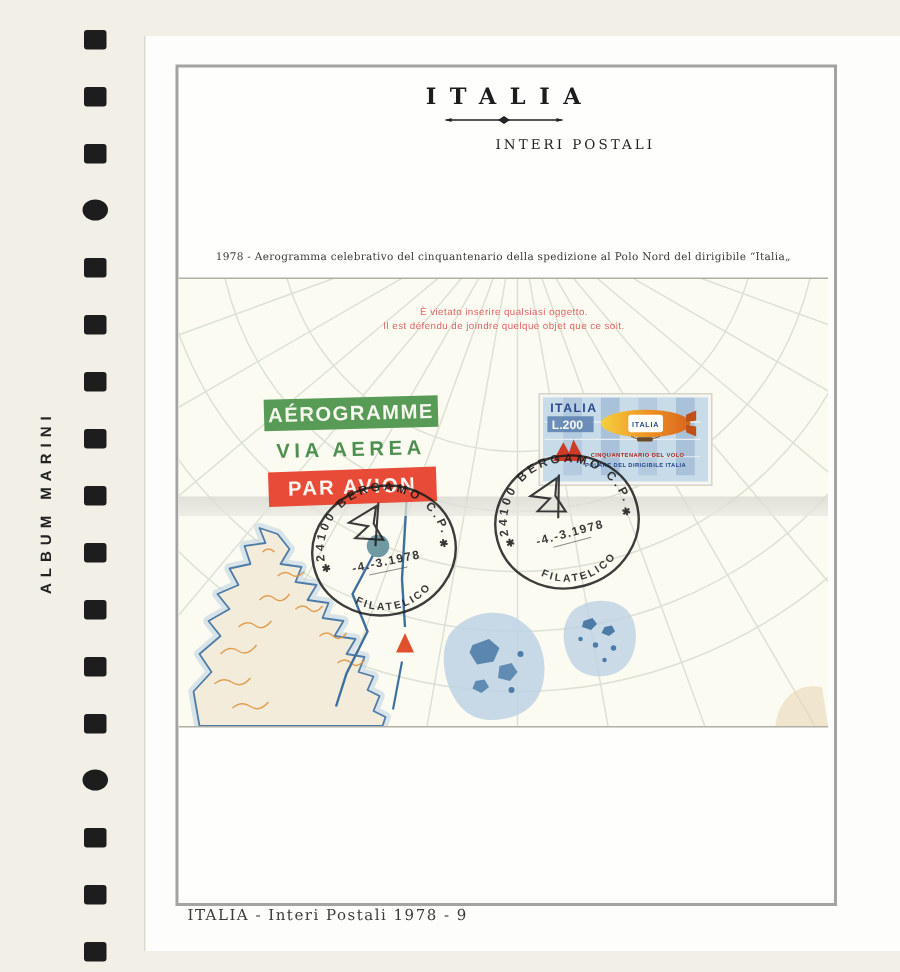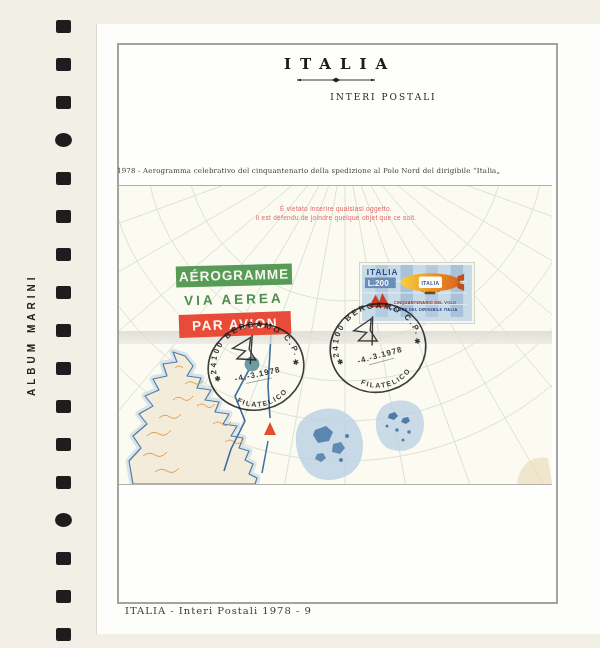--- a/index.html
+++ b/index.html
@@ -28,21 +28,21 @@
     font-family:"DejaVu Serif","Liberation Serif",serif;
     font-size:15px;font-weight:bold;letter-spacing:9px;color:#1c1c1c;text-indent:9px;
   }
   .title-rule{position:absolute;left:295px;top:76px;width:82px;height:8px;}
   .subtitle{
     position:absolute;left:117px;top:92px;width:437px;text-align:center;
     font-family:"DejaVu Serif","Liberation Serif",serif;
     font-size:9px;letter-spacing:2px;color:#222;margin-left:48px;
   }
   .caption-top{
-    position:absolute;left:117px;top:167px;width:437px;text-align:left;
+    position:absolute;left:117px;top:167px;width:437px;text-align:center;
     font-family:"DejaVu Serif","Liberation Serif",serif;
     font-size:7px;color:#3a3a3a;letter-spacing:.2px;
   }
   .footer{
     position:absolute;left:125px;top:605px;
     font-family:"DejaVu Serif","Liberation Serif",serif;
     font-size:10px;letter-spacing:1px;color:#3a3a3a;
   }
   
   .band{position:absolute;left:119px;top:185px;width:433px;height:298px;

